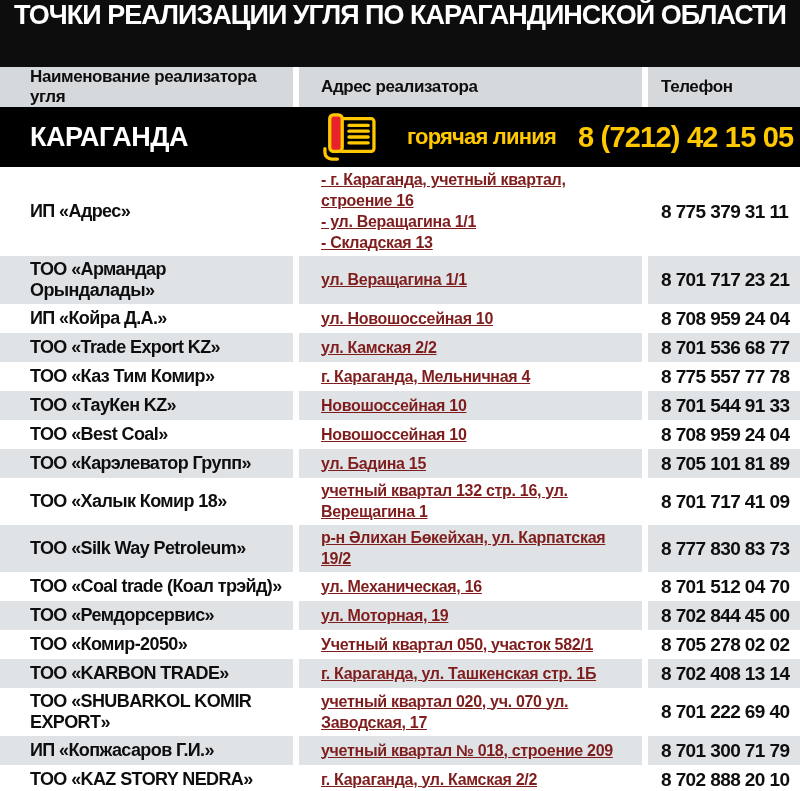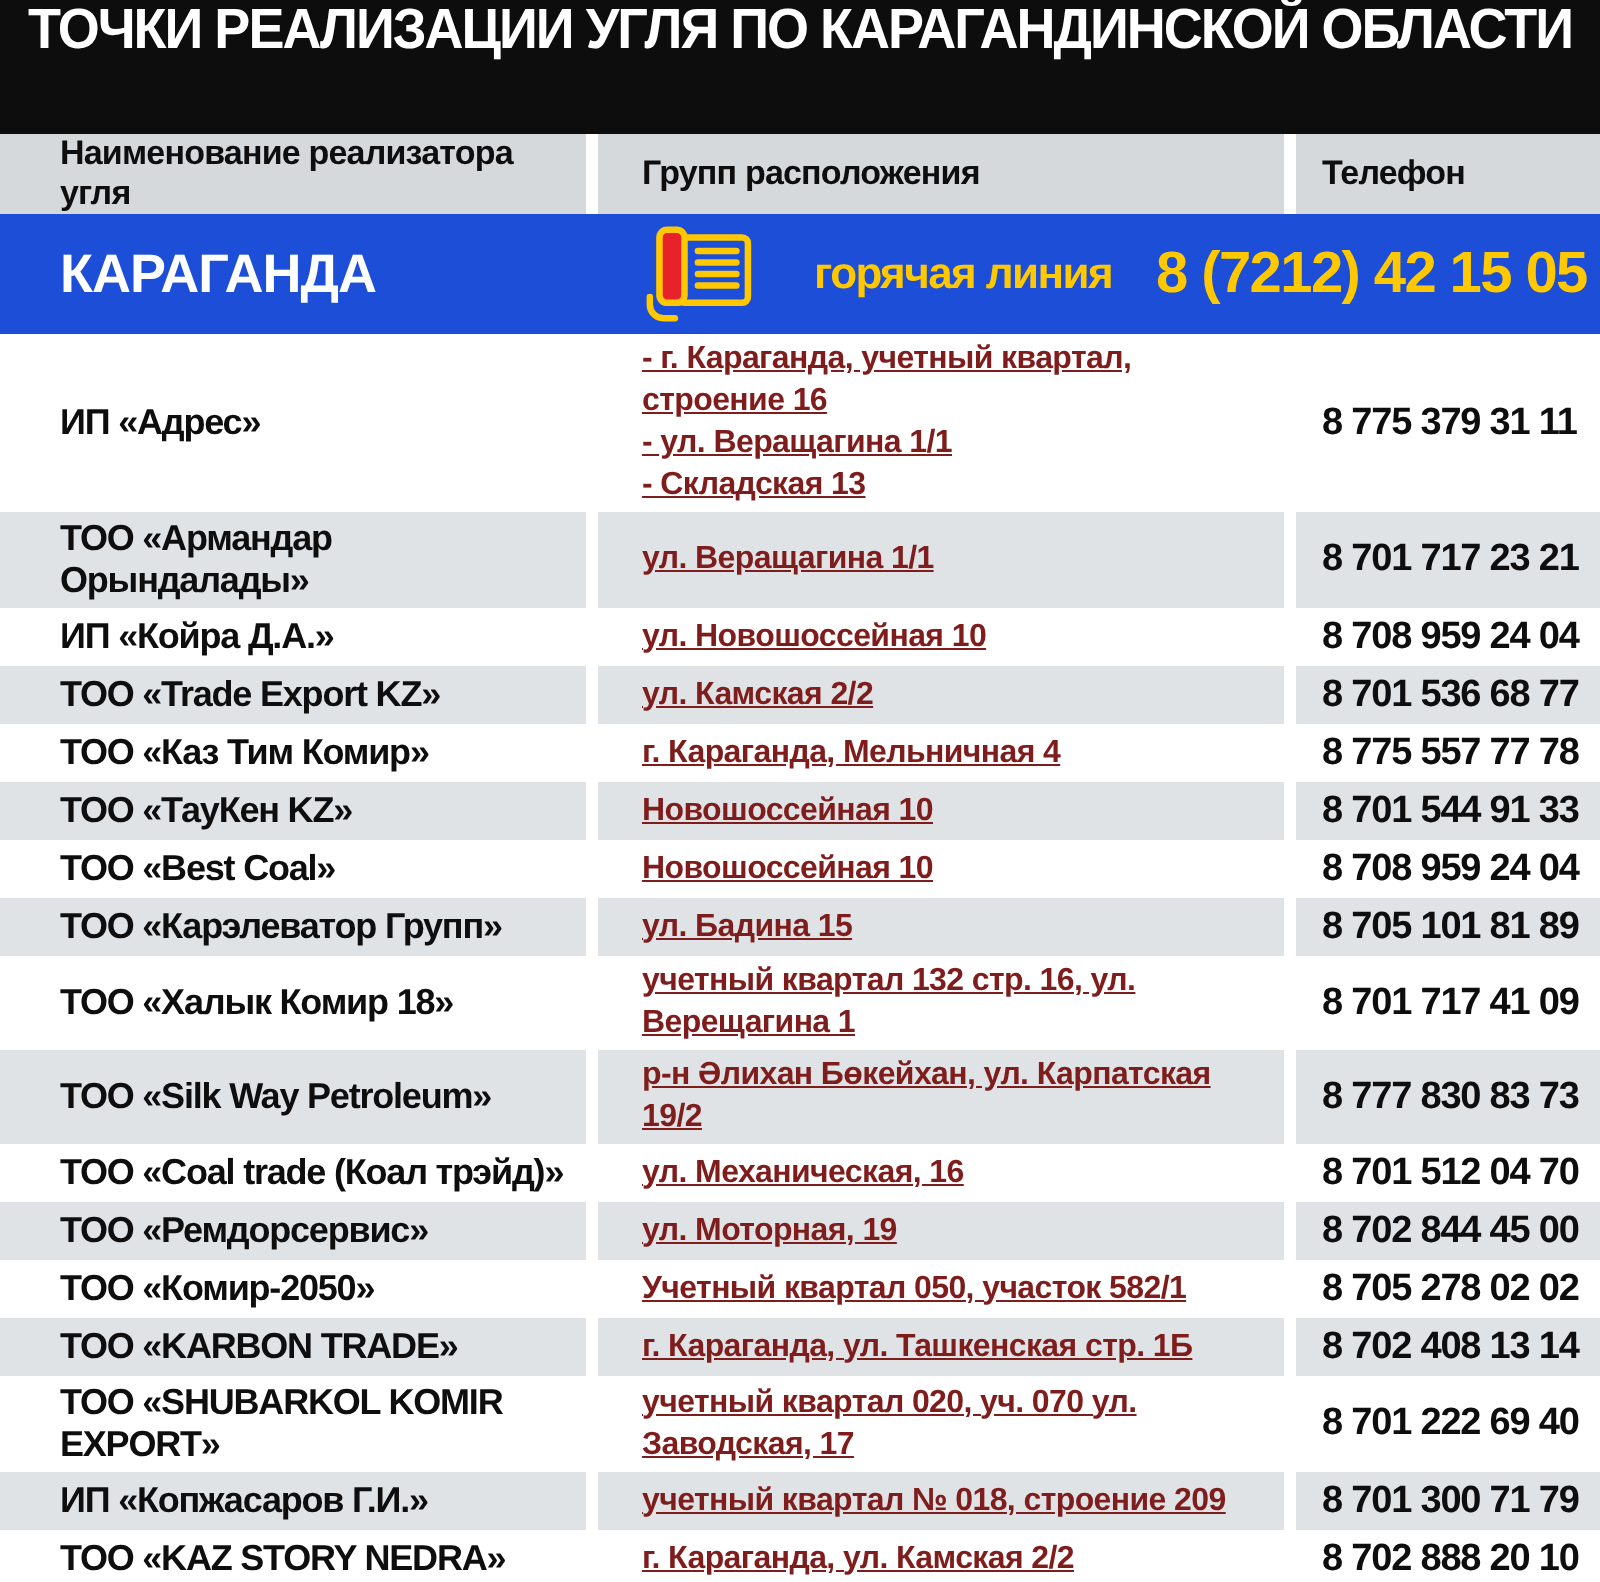--- a/index.html
+++ b/index.html
@@ -29,21 +29,21 @@
   .col-header .hcell{
     font-weight:700;font-size:17px;letter-spacing:-0.4px;color:#0e0e0e;
     height:100%;display:flex;align-items:center;box-sizing:border-box;
   }
   .hc1{width:293px;padding-left:30px;}
   .hc2{width:349px;padding-left:22px;border-left:6px solid #fff;}
   .hc3{width:158px;padding-left:13px;border-left:6px solid #fff;}
 
   
   .region-banner{
-    background:#1d4ed8;height:60px;display:flex;align-items:center;
+    background:#000000;height:60px;display:flex;align-items:center;
   }
   .region-name{
     width:285px;padding-left:30px;color:#fff;font-weight:700;
     font-size:27px;letter-spacing:-0.5px;
   }
   .fax-icon{width:66px;height:50px;flex:0 0 auto;margin-right:26px;}
   .hotline-label{
     color:#ffc800;font-weight:700;font-size:22px;letter-spacing:-0.8px;
     margin-right:22px;
   }
@@ -75,21 +75,21 @@
 <body>
 
 <div class="poster">
 
   <div class="title-band">
     <div class="title">ТОЧКИ РЕАЛИЗАЦИИ УГЛЯ ПО КАРАГАНДИНСКОЙ ОБЛАСТИ</div>
   </div>
 
   <div class="col-header">
     <div class="hcell hc1">Наименование реализатора угля</div>
-    <div class="hcell hc2">Групп расположения</div>
+    <div class="hcell hc2">Адрес реализатора</div>
     <div class="hcell hc3">Телефон</div>
   </div>
 
   <div class="region-banner">
     <div class="region-name">КАРАГАНДА</div>
     <svg class="fax-icon" viewBox="0 0 66 52" fill="none" stroke="#ffc800" stroke-width="3.4" stroke-linecap="round" stroke-linejoin="round">
       <rect x="24" y="7" width="36" height="34" rx="3"></rect>
       <rect x="14" y="3" width="13" height="38" rx="4" fill="#e8222a"></rect>
       <path d="M9 38 v4 a7 7 0 0 0 7 7 h6"></path>
       <line x1="34" y1="14" x2="54" y2="14"></line>

